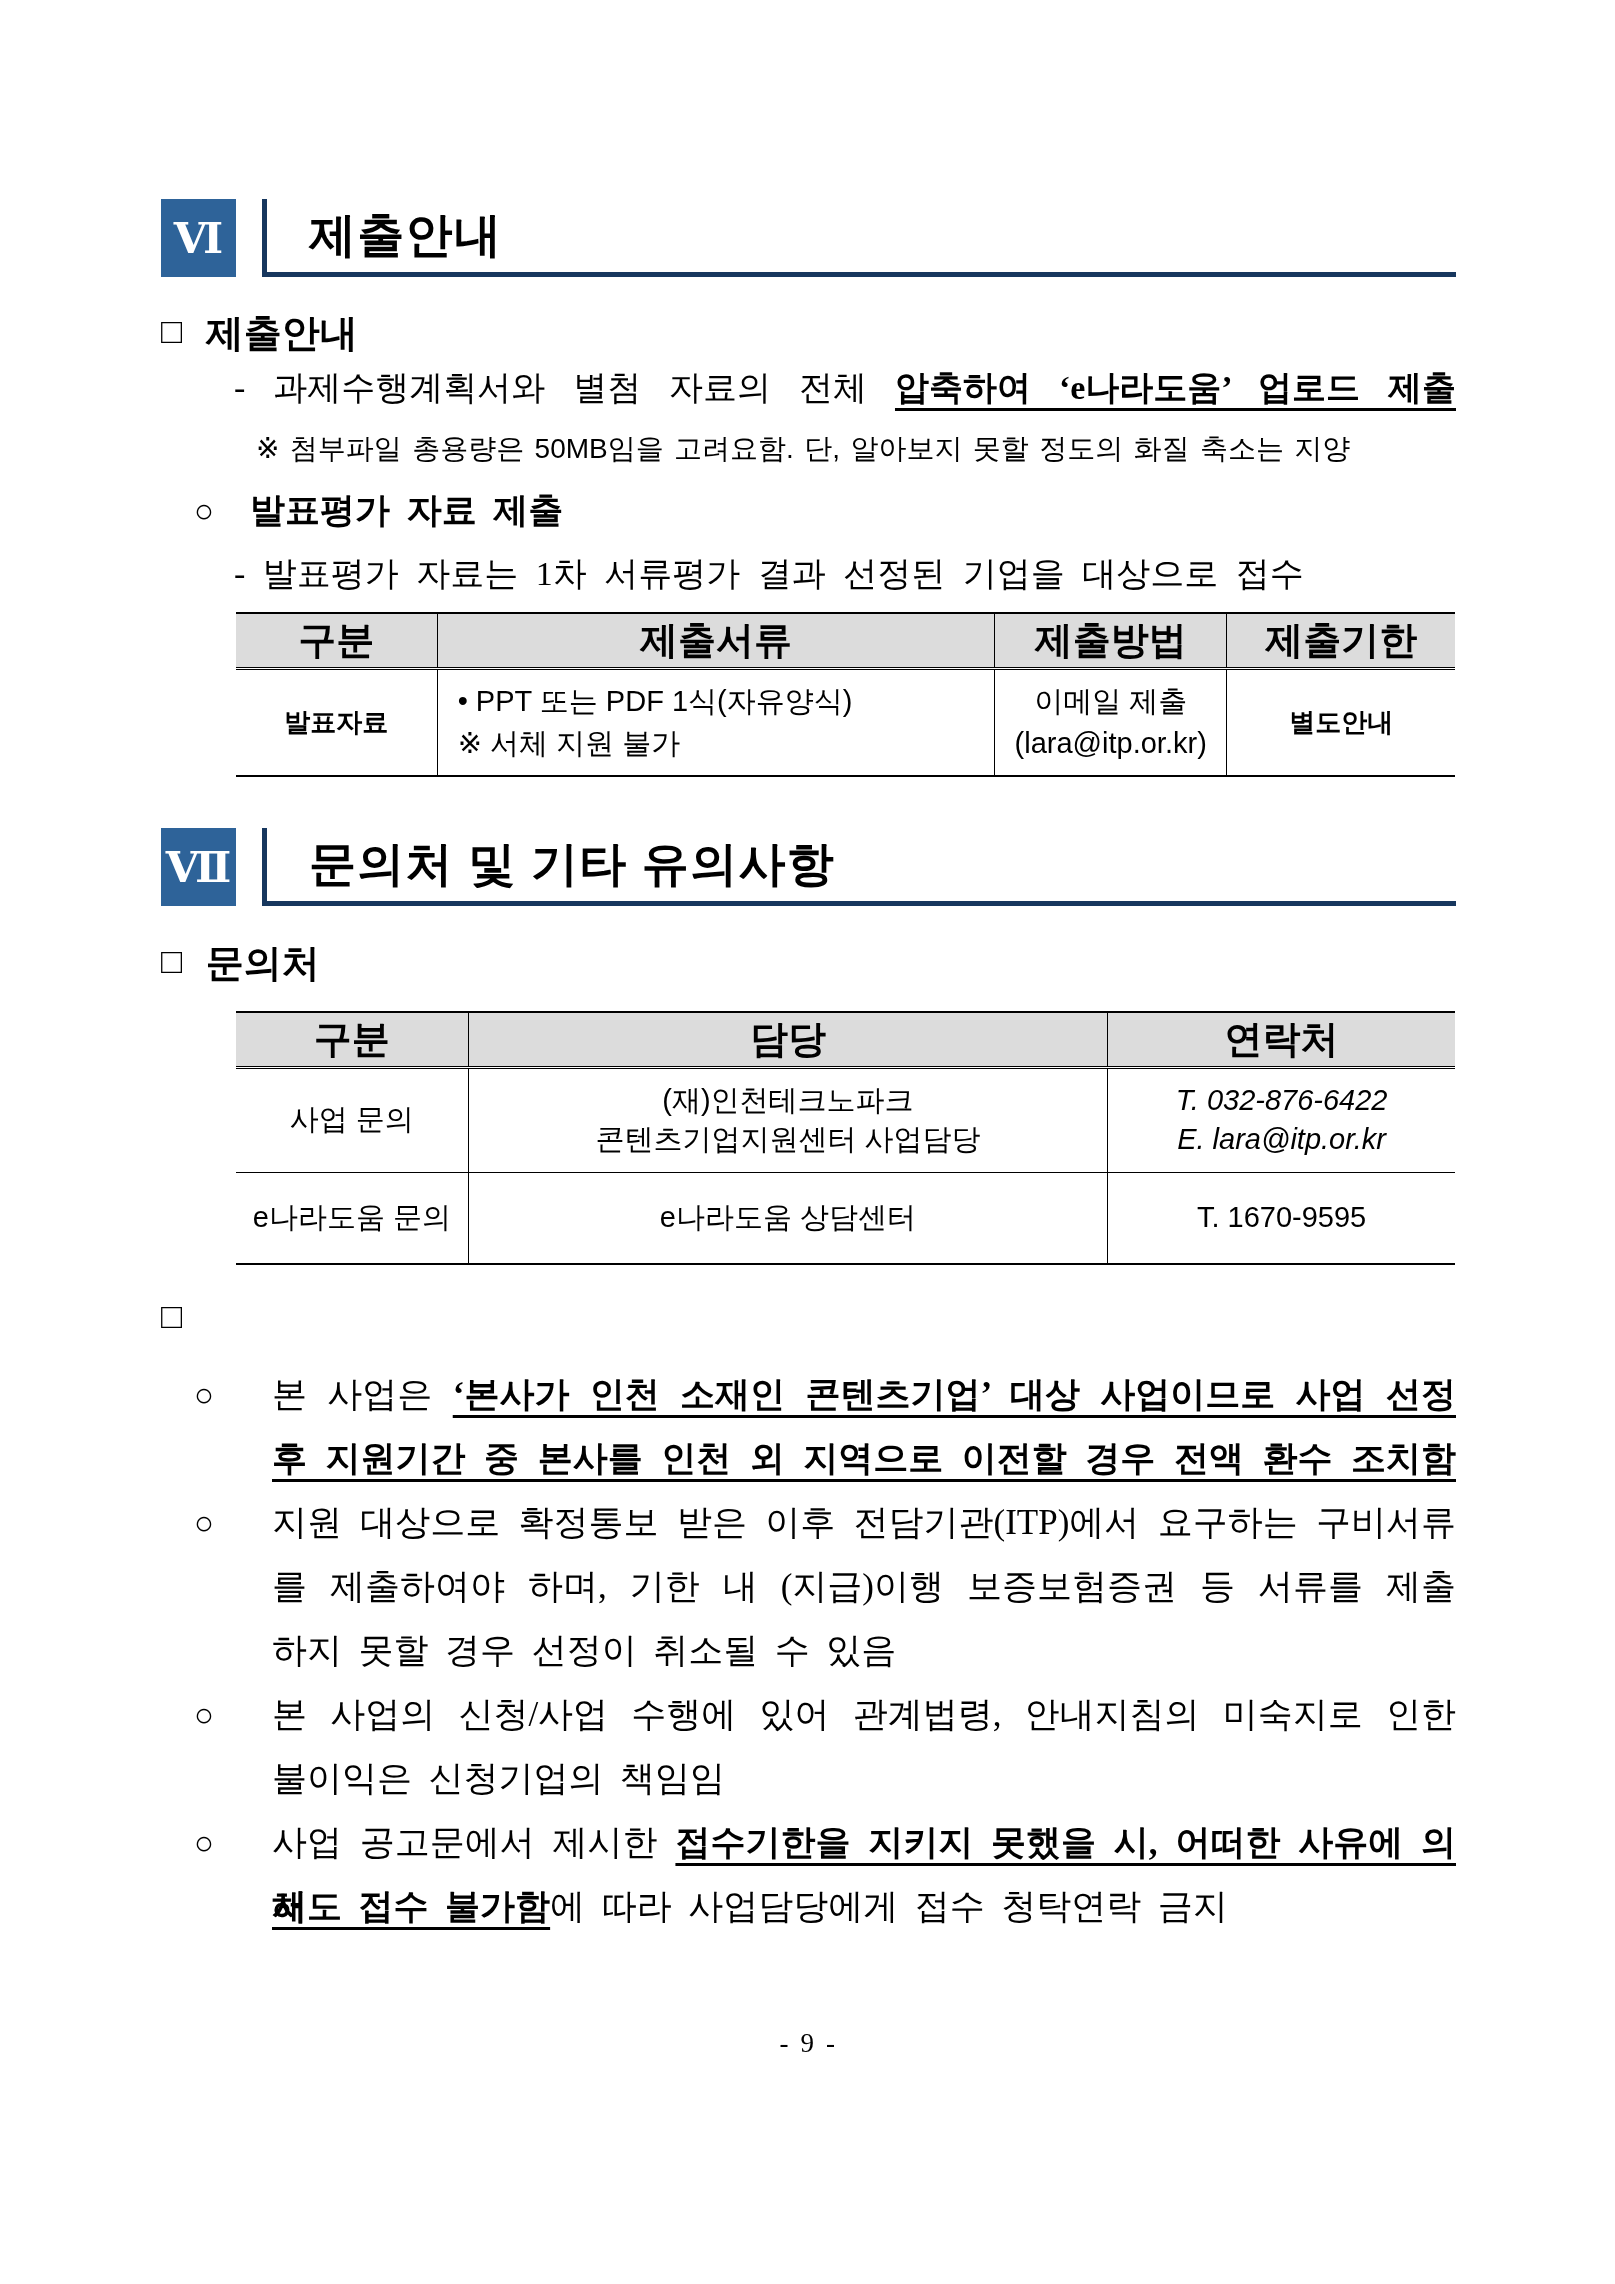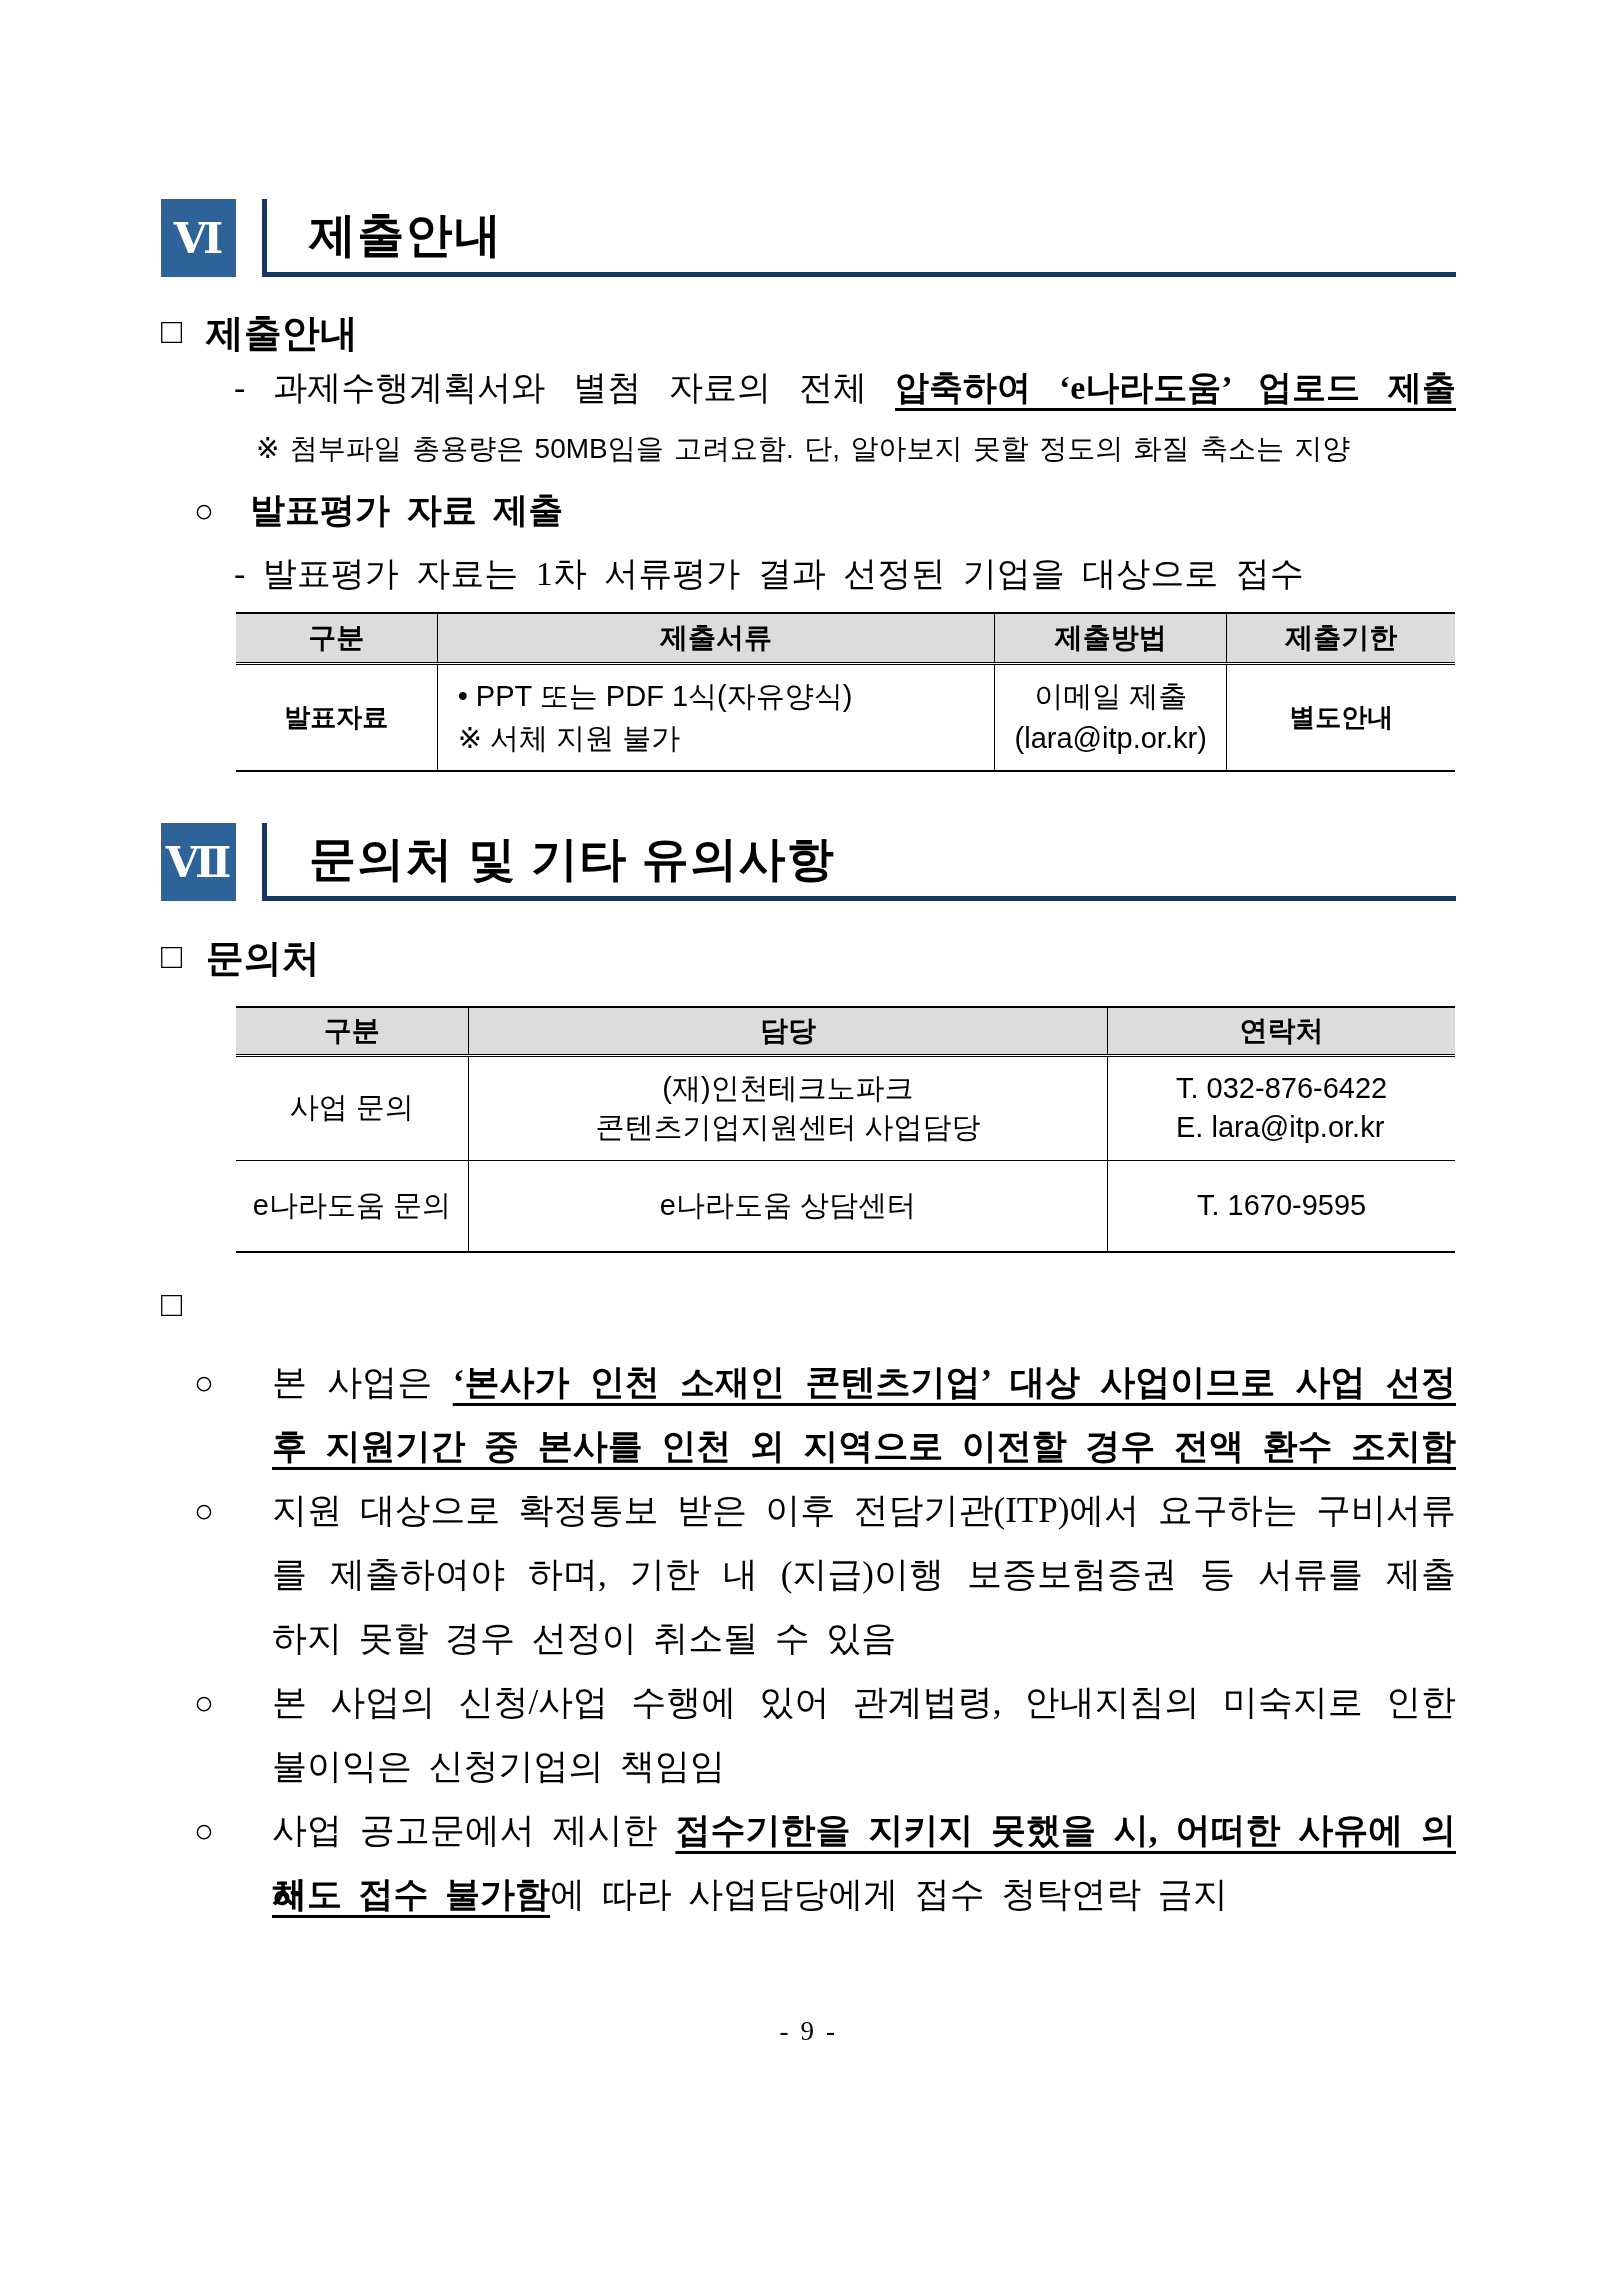--- a/index.html
+++ b/index.html
@@ -63,38 +63,38 @@
     font-weight:700;text-decoration:underline;
     text-decoration-thickness:2.6px;text-underline-offset:9px;
   }
 
   
   table{border-collapse:collapse;table-layout:fixed;
     font-family:"Liberation Sans","DejaVu Sans",sans-serif;}
   .doc-table{margin-left:75px;width:1219px;margin-top:6.5px;
     border-top:2px solid #000;border-bottom:2px solid #000;}
   .doc-table th{
-    background:var(--thbg);height:46px;font-size:28px;font-weight:700;
+    background:var(--thbg);height:46px;font-size:38px;font-weight:700;
     border-bottom:3.3px double #000;
   }
   .doc-table th + th, .doc-table td + td{border-left:1.3px solid #000;}
   .t1 td{height:103px;vertical-align:middle;font-size:29px;}
   .t1 .cat, .t1 .deadline{font-size:26px;font-weight:700;text-align:center;}
   .t1 .docs{padding-left:20px;}
   .t1 .docs div{line-height:42px;}
   .t1 .method{text-align:center;}
   .t1 .method div{line-height:42px;}
 
   .t2{margin-top:25px;}
   .t2 th{height:44px;}
   .t2 td{vertical-align:middle;font-size:29px;text-align:center;}
   .t2 .r1 td{height:101px;}
   .t2 .r2 td{height:88px;border-top:1.3px solid #000;}
   .t2 .two div{line-height:39px;}
-  .cell-group{display:inline-block;text-align:left;}
+  .cell-group{display:inline-block;text-align:center;font-style:italic;}
   .cell-group div{line-height:39px;}
 
   .note2{
     margin-top:22px;padding-left:65px;
     font-family:"Liberation Sans","DejaVu Sans",sans-serif;
     font-size:29px;line-height:39px;height:39px;word-spacing:2.6px;
   }
 
   
   .blist{margin-top:22px;font-size:35px;}

